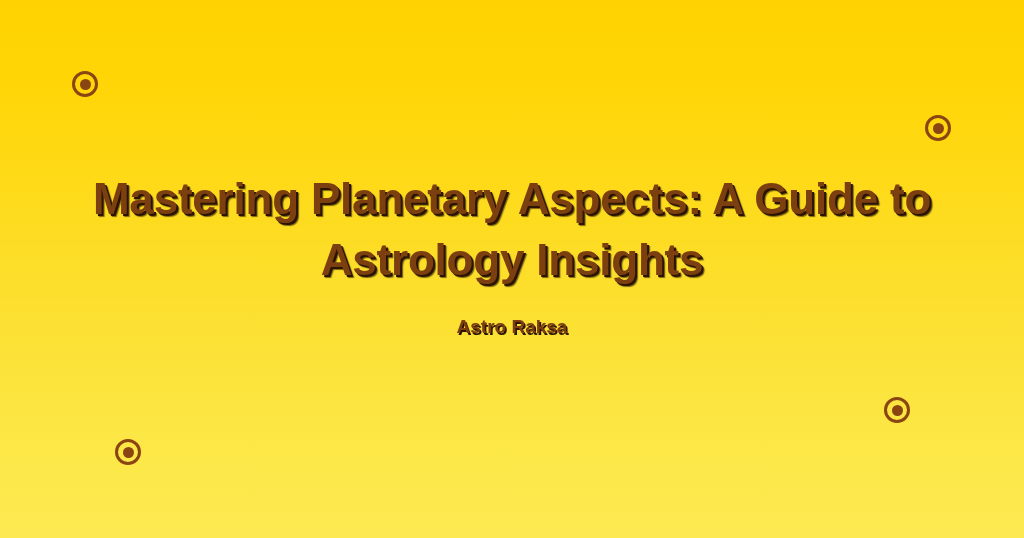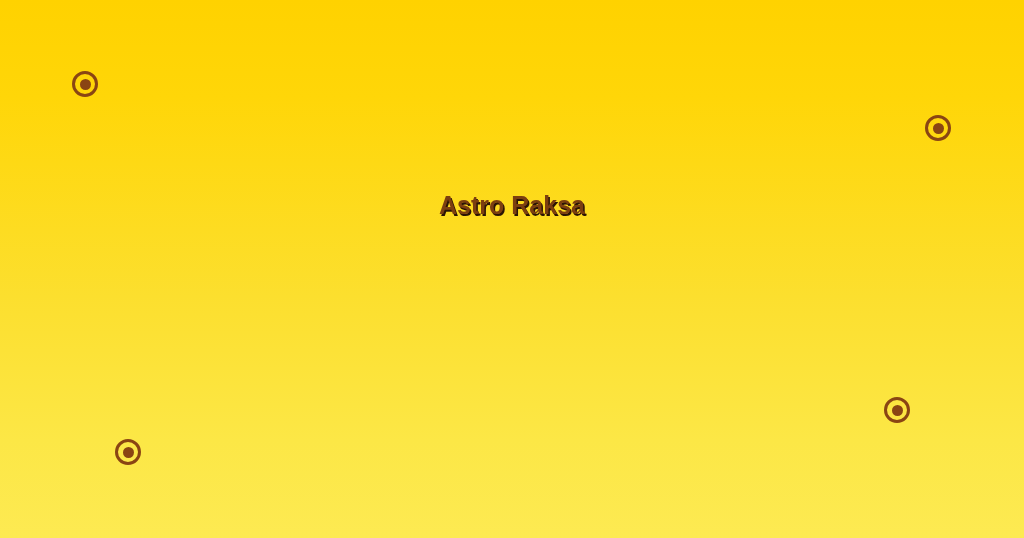--- a/index.html
+++ b/index.html
@@ -57,21 +57,21 @@
     font-size: 44px;
     line-height: 61px;
     font-weight: bold;
     letter-spacing: -0.2px;
     color: #7C3F10;
     text-shadow: 2px 2px 0 #2B1404, 3px 3px 1px rgba(20,8,0,0.55);
     white-space: pre-line;
   }
   .slide-subtitle {
     margin: 24px 0 0 0;
-    font-size: 25px;
+    font-size: 19px;
     line-height: 26px;
     font-weight: bold;
     color: #7C3F10;
     text-shadow: 1.5px 1.5px 0 #2B1404;
   }
 </style>
 </head>
 <body>
 
 <div id="slide">
@@ -83,16 +83,18 @@
     <i></i>
   </div>
   <div class="ring" id="ring-3">
     <i></i>
   </div>
   <div class="ring" id="ring-4">
     <i></i>
   </div>
 
   <div class="text-block">
+    <h1 class="slide-title">Mastering Planetary Aspects: A Guide to
+Astrology Insights</h1>
     <p class="slide-subtitle">Astro Raksa</p>
   </div>
 
 </div>
 
 </body></html>

